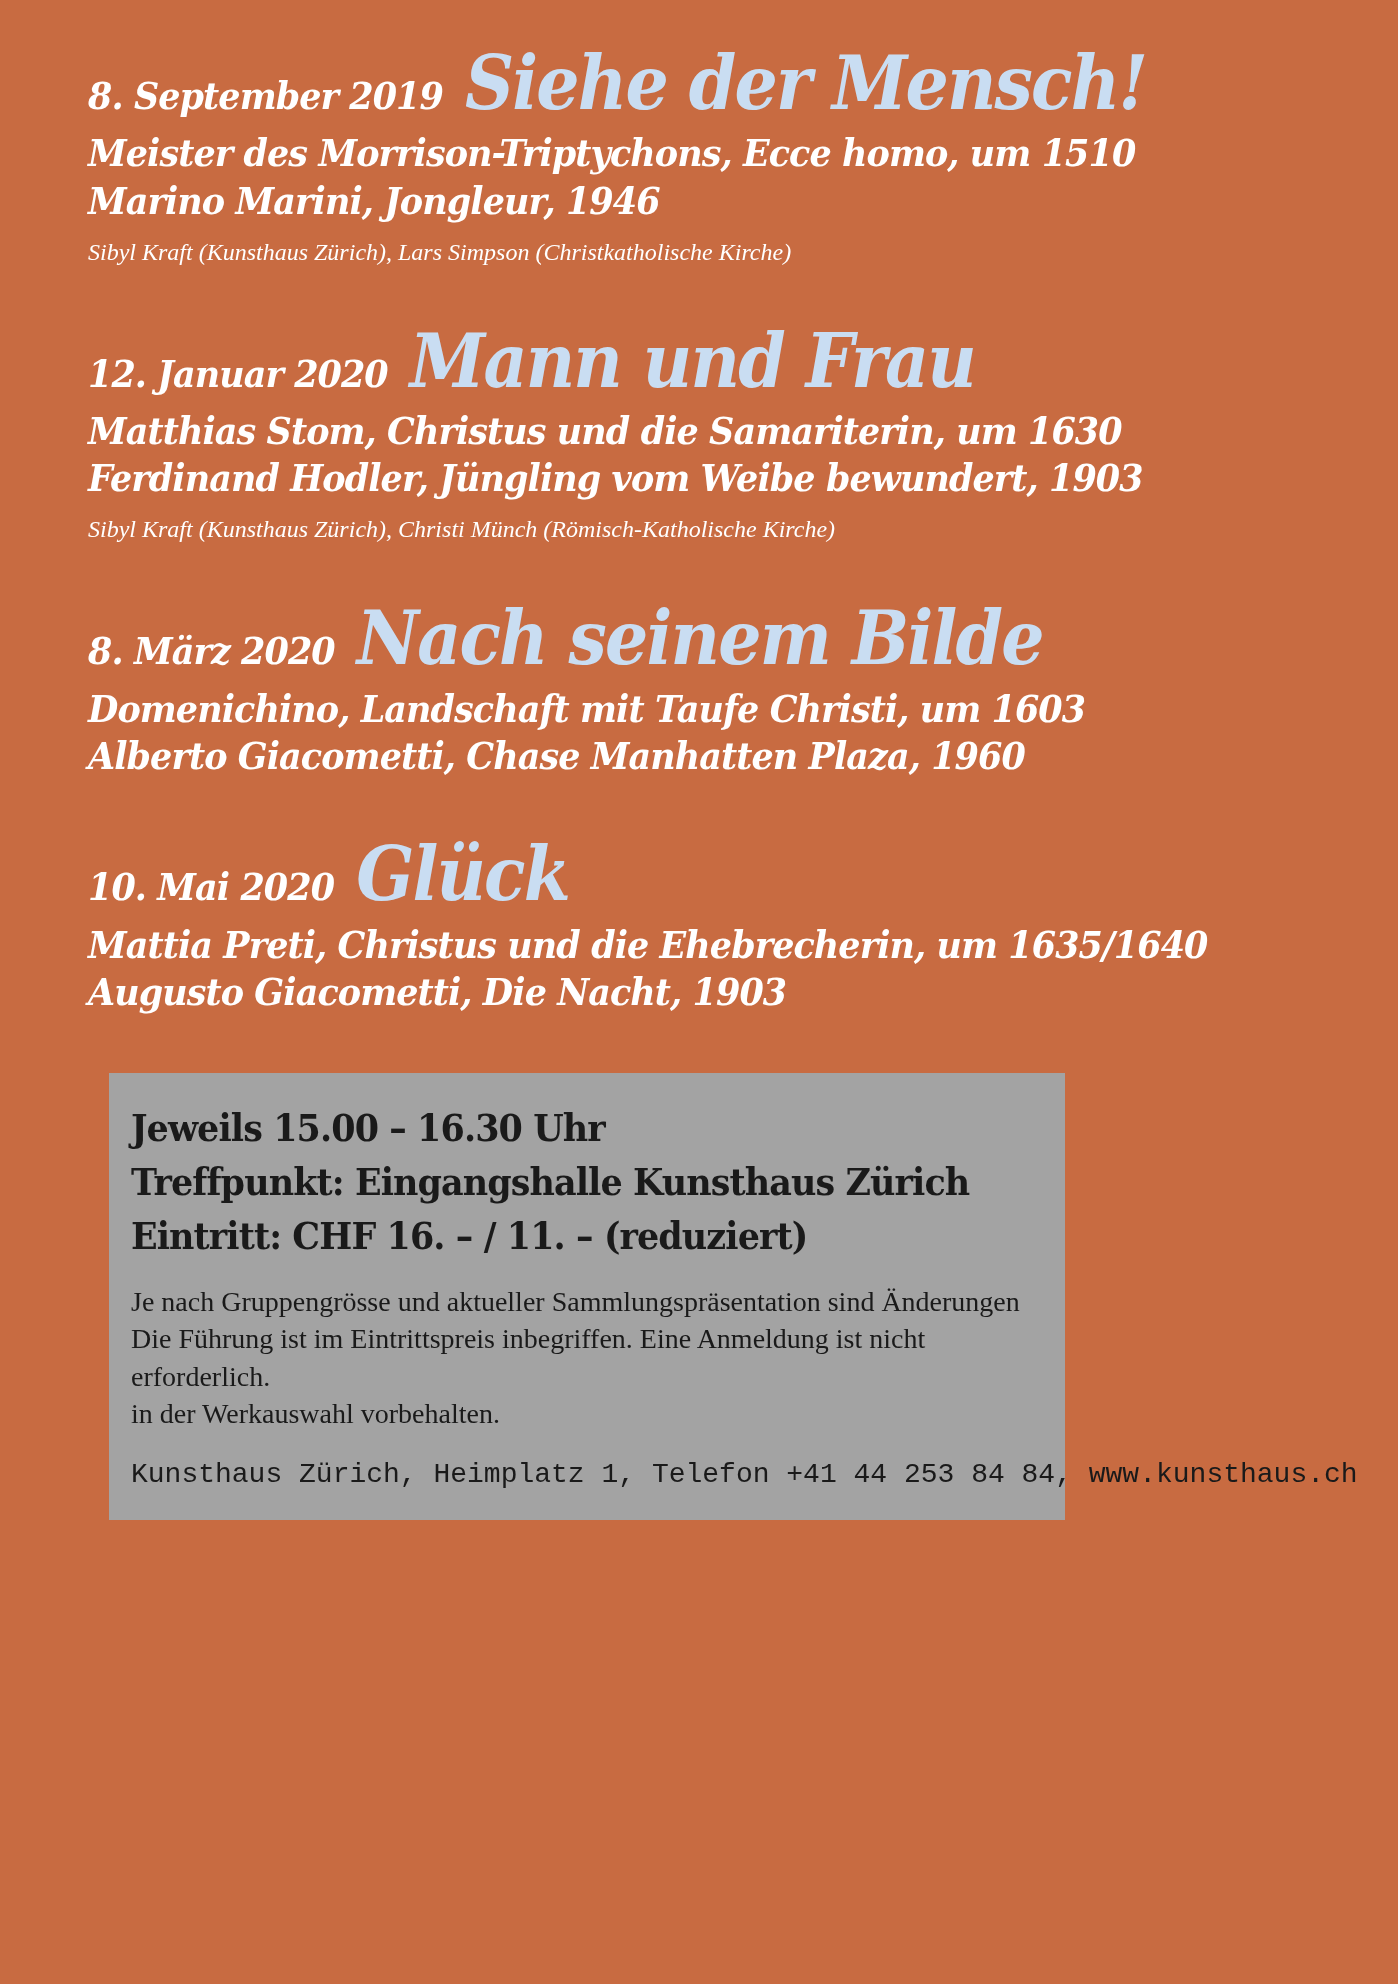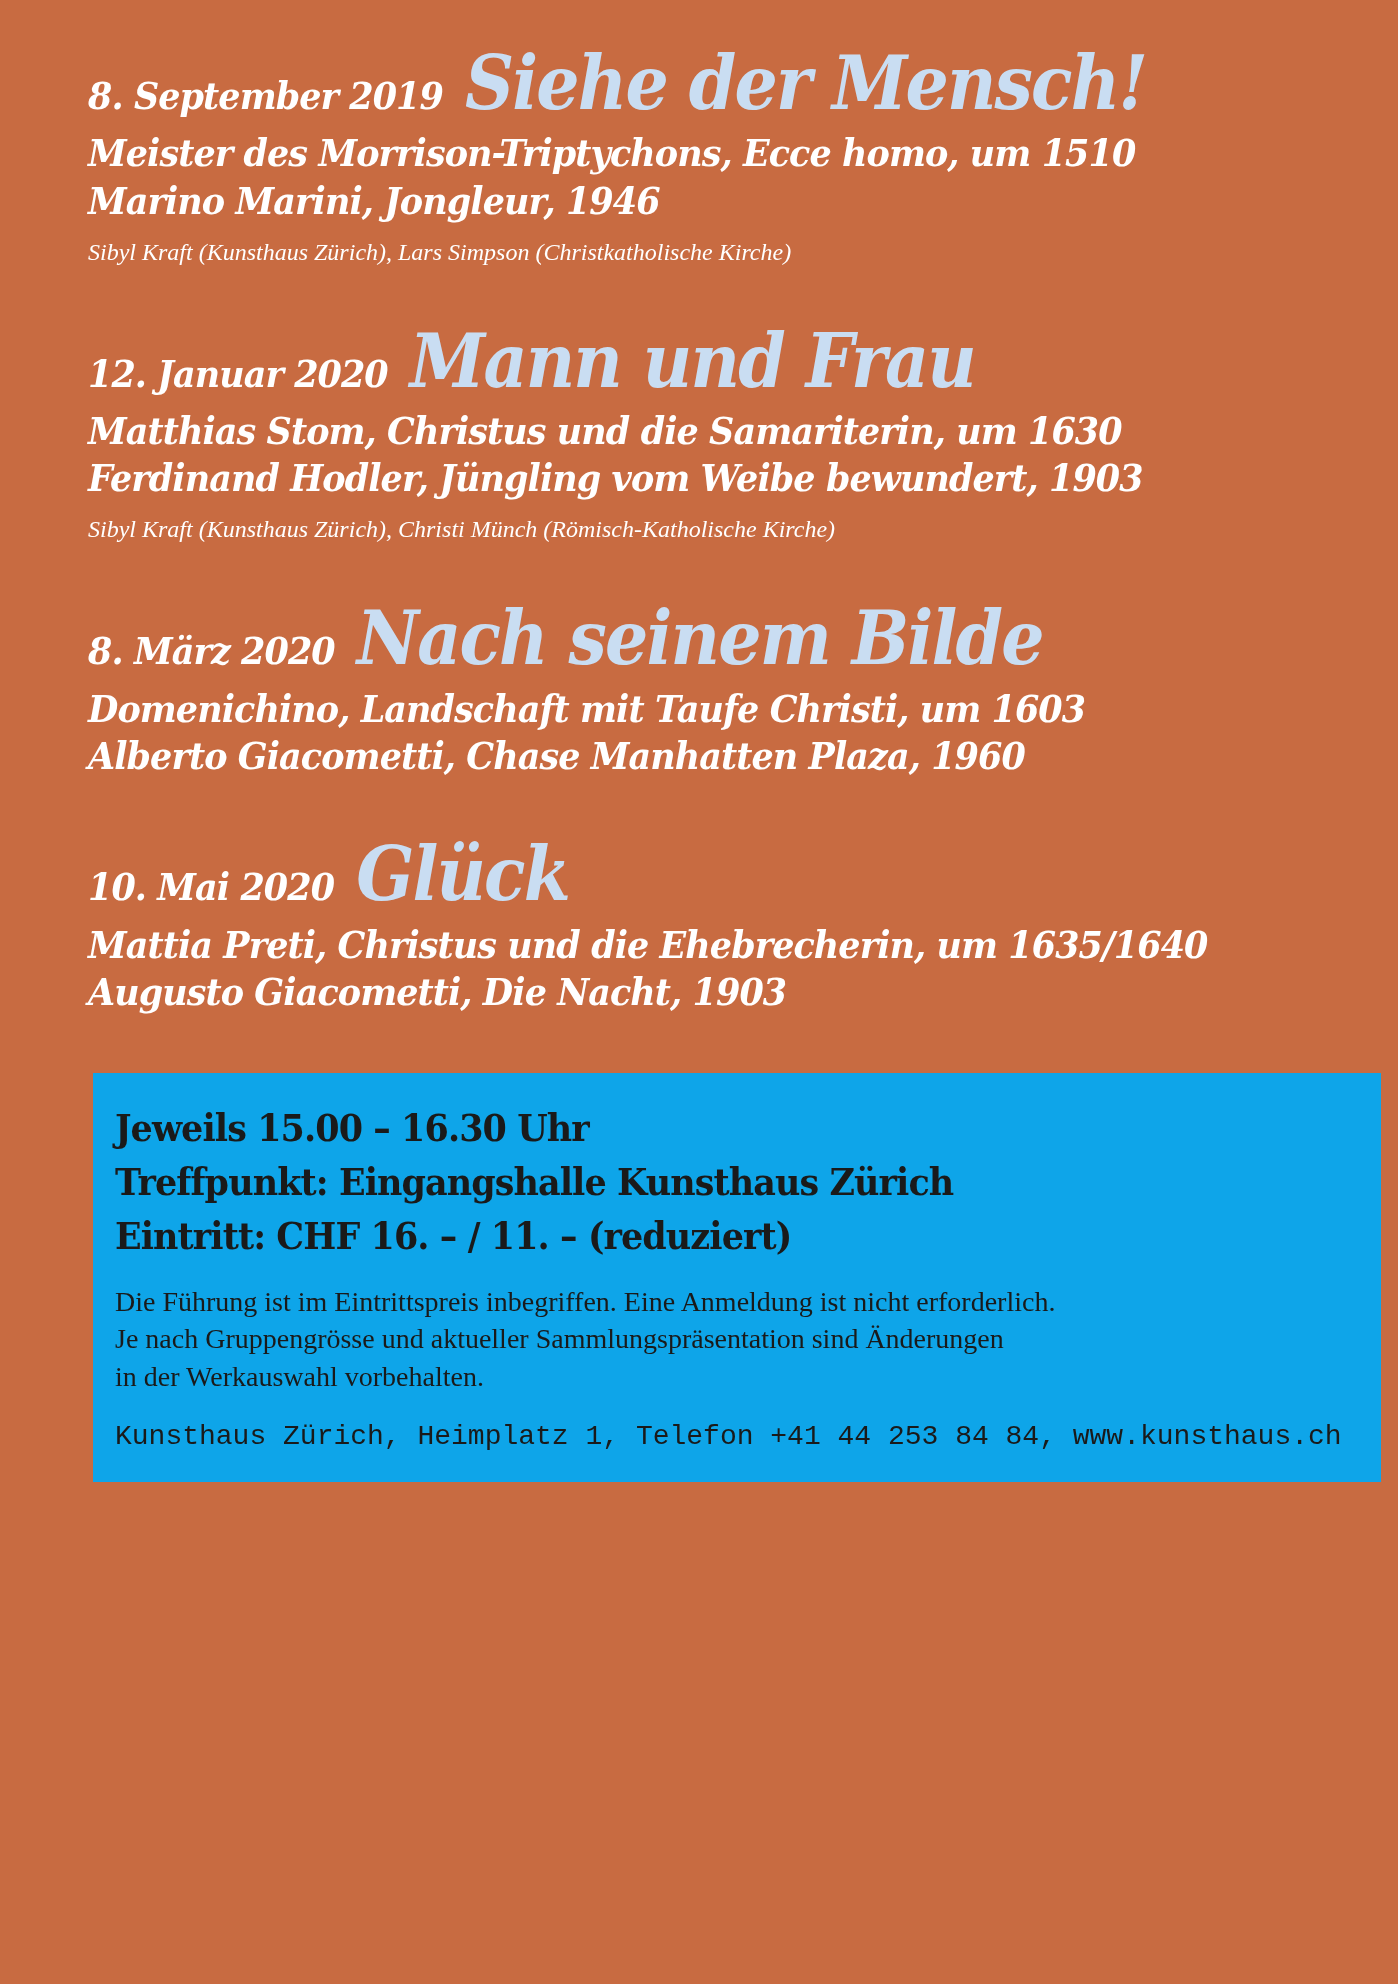--- a/index.html
+++ b/index.html
@@ -52,24 +52,24 @@
   }
   .credit {
     margin-top: 15px;
     font-family: "Liberation Serif", serif;
     font-size: 24px;
     color: #FFFFFF;
     white-space: nowrap;
   }
   .info-box {
     box-sizing: border-box;
-    background: #0ea5e9;
+    background: #a3a3a3;
     color: #1A1A1A;
-    width: 1288px;
-    margin-left: 5px;
+    width: 956px;
+    margin-left: 21px;
     padding: 28px 28px 30px 22px;
   }
   .info-headline {
     font-weight: bold;
     font-size: 38px;
     line-height: 1.42;
     letter-spacing: -1px;
     transform: scaleX(0.92);
     transform-origin: left center;
     white-space: nowrap;
@@ -129,20 +129,20 @@
     </div>
     <div class="work">Mattia Preti, Christus und die Ehebrecherin, um 1635/1640</div>
     <div class="work">Augusto Giacometti, Die Nacht, 1903</div>
   </section>
 
   <div class="info-box">
     <div class="info-headline">Jeweils 15.00 – 16.30 Uhr</div>
     <div class="info-headline">Treffpunkt: Eingangshalle Kunsthaus Zürich</div>
     <div class="info-headline">Eintritt: CHF 16. – / 11. – (reduziert)</div>
     <div class="info-note">
+      <div>Je nach Gruppengrösse und aktueller Sammlungspräsentation sind Änderungen</div>
       <div>Die Führung ist im Eintrittspreis inbegriffen. Eine Anmeldung ist nicht erforderlich.</div>
-      <div>Je nach Gruppengrösse und aktueller Sammlungspräsentation sind Änderungen</div>
       <div>in der Werkauswahl vorbehalten.</div>
     </div>
     <div class="info-contact">Kunsthaus Zürich, Heimplatz 1, Telefon +41 44 253 84 84, www.kunsthaus.ch</div>
   </div>
 
 </div>
 
 </body></html>

